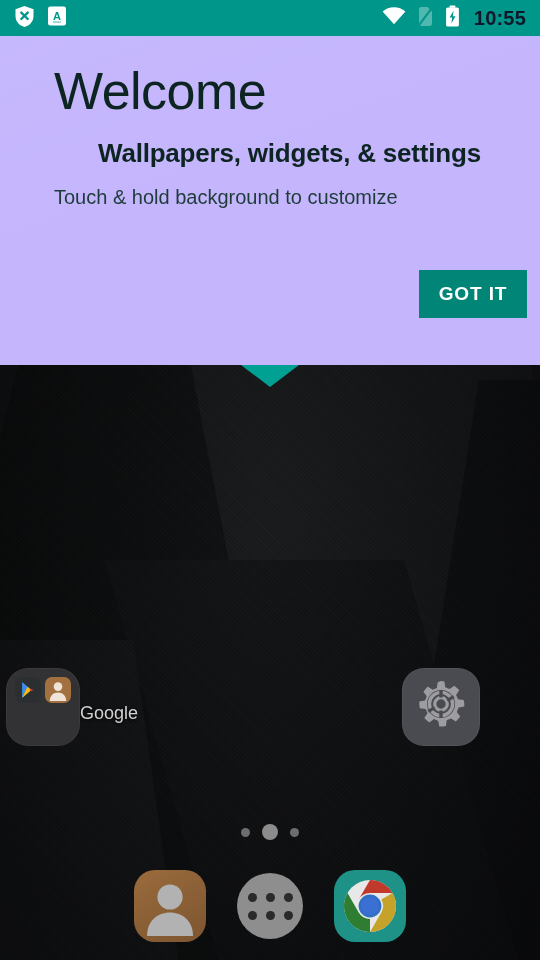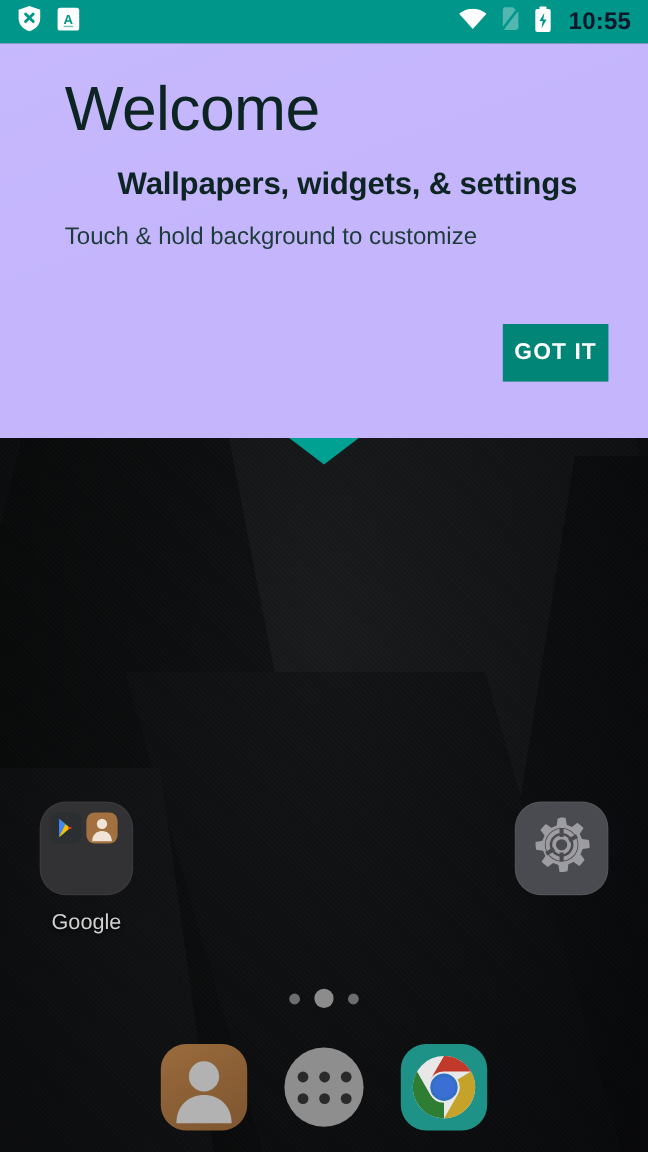--- a/index.html
+++ b/index.html
@@ -114,36 +114,36 @@
   }
   .wc-body {
     position:absolute; left:54px; top:150px;
     color:#1d3c39;
     font-size:20px;
     font-weight:normal;
     text-align:center;
   }
   .wc-button {
     position:absolute; left:419px; top:234px;
-    width:88px; height:48px;
+    width:108px; height:48px;
     background:#008577;
     border:none;
     color:#ffffff;
     font-family:"Liberation Sans", sans-serif;
     font-size:19px;
     font-weight:bold;
     letter-spacing:.9px;
     cursor:pointer;
   }
 
   
   .app-cell {
     position:absolute;
     width:132px;
-    display:flex; flex-direction:column; align-items:center;
+    display:flex; flex-direction:row; align-items:center;
     z-index:10;
   }
   .icon-tile {
     width:78px; height:78px;
     border-radius:22px;
     position:relative;
     overflow:hidden;
   }
   .app-label {
     margin-top:12px;

